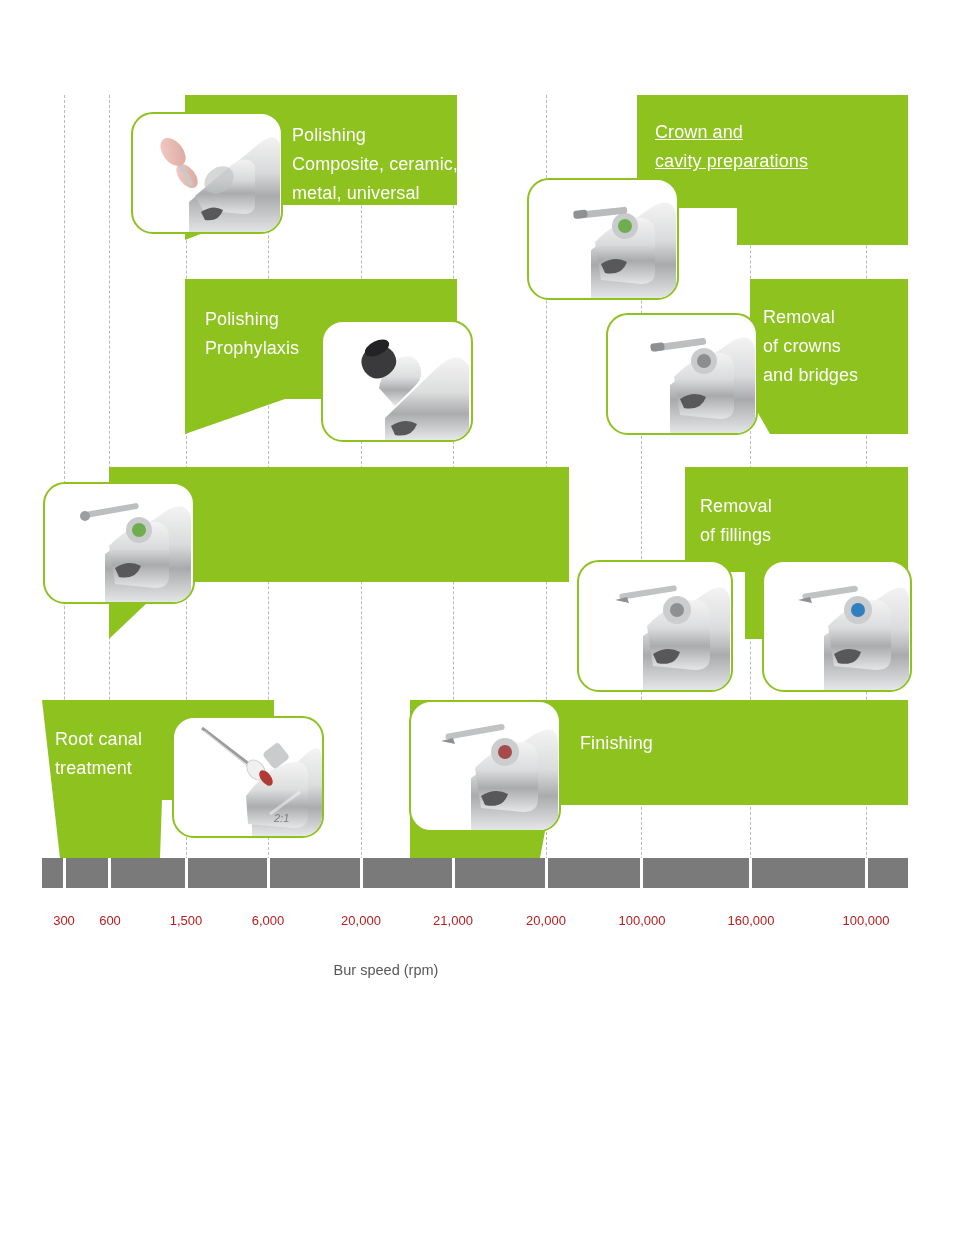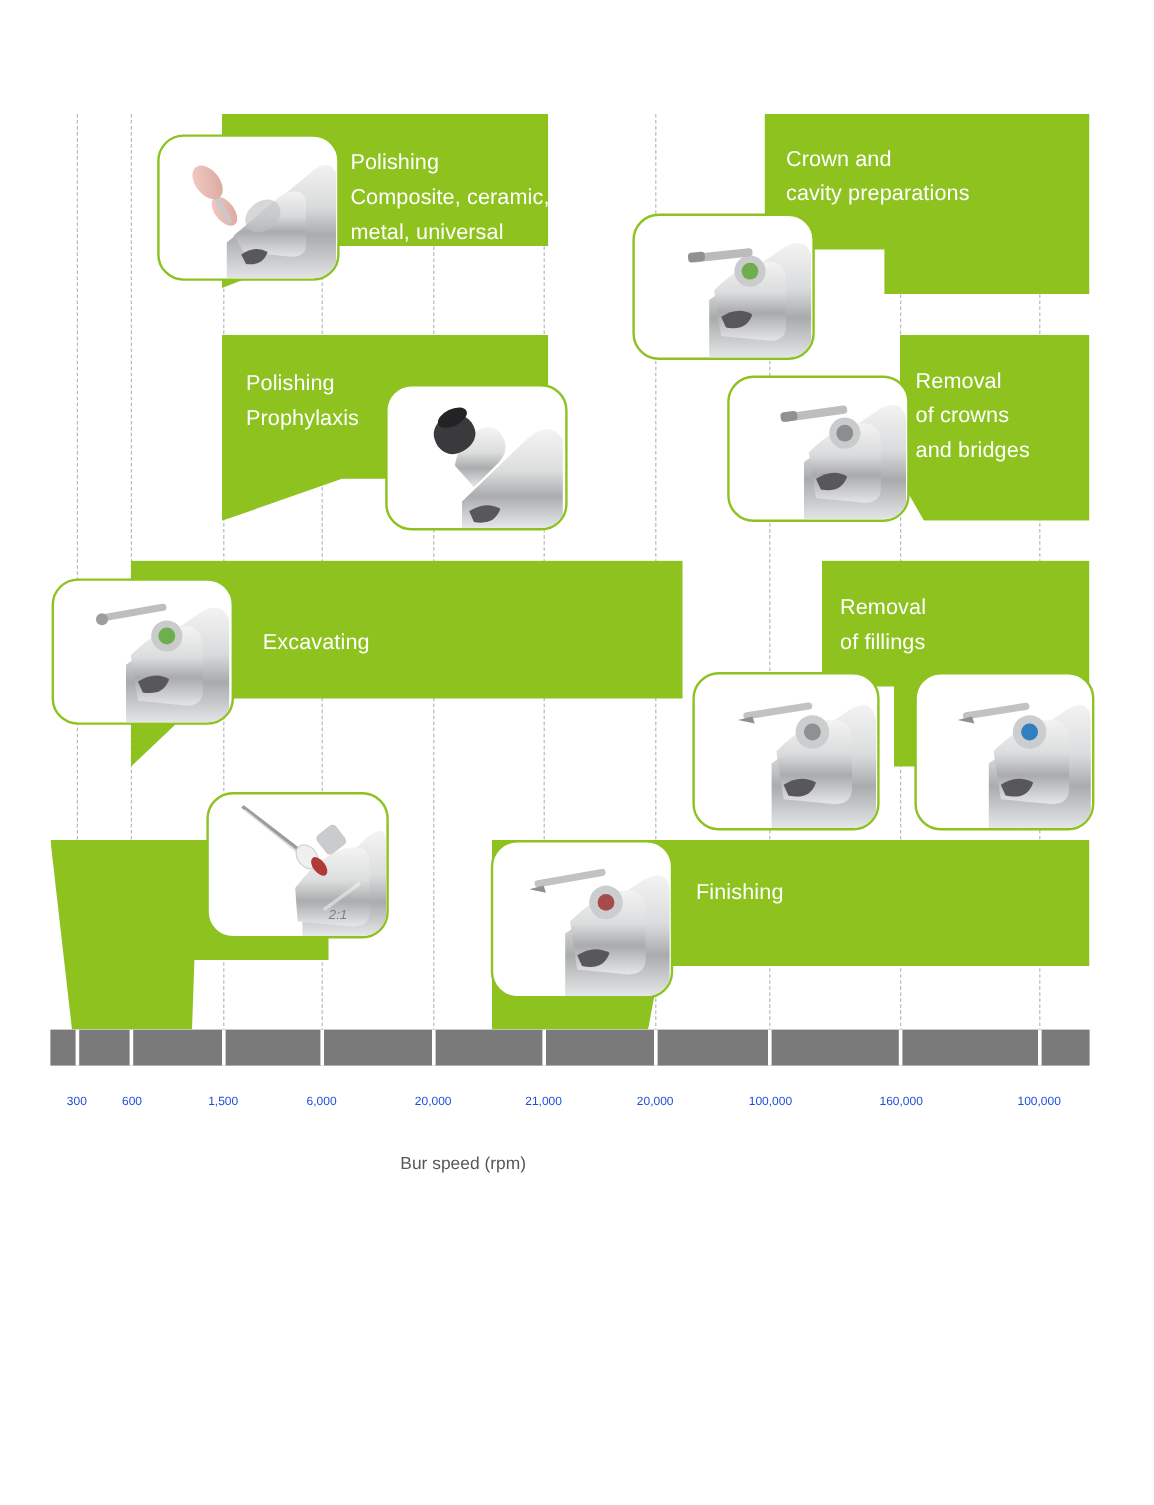--- a/index.html
+++ b/index.html
@@ -68,22 +68,22 @@
     position: absolute;
     top: 858px;
     width: 3px;
     height: 30px;
     background: #ffffff;
   }
   .tick-label {
     position: absolute;
     top: 913px;
     transform: translateX(-50%);
-    font-size: 10px;
-    color: #1d4ed8;
+    font-size: 13px;
+    color: #b91c1c;
     white-space: nowrap;
   }
   .axis-title {
     position: absolute;
     top: 962px;
     left: 0;
     width: 772px;
     text-align: center;
     font-size: 14.5px;
     color: #58585a;
@@ -106,45 +106,46 @@
   <div class="gridline" style="left:866px;"></div>
 
   <div class="band" style="left:185px; top:95px; width:272px; height:145px;
               clip-path: polygon(0 0, 272px 0, 272px 110px, 90px 110px, 0 145px);"></div>
   <div class="band-label" style="left:292px; top:121px; width:180px;">Polishing
 Composite, ceramic,
 metal, universal</div>
 
   <div class="band" style="left:637px; top:95px; width:271px; height:150px;
               clip-path: polygon(0 0, 271px 0, 271px 150px, 100px 150px, 100px 113px, 0 113px);"></div>
-  <div class="band-label" style="left:655px; top:118px; width:200px;">Crown and
+  <div class="band-label" style="left:655px; top:118px; width:200px;text-decoration:underline;">Crown and
 cavity preparations</div>
 
   <div class="band" style="left:185px; top:279px; width:272px; height:155px;
               clip-path: polygon(0 0, 272px 0, 272px 120px, 100px 120px, 0 155px);"></div>
   <div class="band-label" style="left:205px; top:305px; width:180px;">Polishing
 Prophylaxis</div>
 
   <div class="band" style="left:690px; top:279px; width:218px; height:155px;
               clip-path: polygon(60px 0, 218px 0, 218px 155px, 80px 155px, 60px 120px);"></div>
   <div class="band-label" style="left:763px; top:303px; width:140px;">Removal
 of crowns
 and bridges</div>
 
   <div class="band" style="left:109px; top:467px; width:460px; height:172px;
               clip-path: polygon(0 0, 460px 0, 460px 115px, 60px 115px, 0 172px);"></div>
-  <div class="band-label" style="left:219px; top:521px; width:220px;">Excavating</div>
 
   <div class="band" style="left:685px; top:467px; width:223px; height:172px;
               clip-path: polygon(0 0, 223px 0, 223px 172px, 60px 172px, 60px 105px, 0 105px);"></div>
   <div class="band-label" style="left:700px; top:492px; width:140px;">Removal
 of fillings</div>
 
   <div class="band" style="left:42px; top:700px; width:232px; height:158px;
               clip-path: polygon(0 0, 232px 0, 232px 100px, 120px 100px, 118px 158px, 18px 158px);"></div>
+  <div class="band-label" style="left:55px; top:725px; width:150px;">Root canal
+treatment</div>
 
   <div class="band" style="left:410px; top:700px; width:498px; height:158px;
               clip-path: polygon(0 0, 498px 0, 498px 105px, 140px 105px, 130px 158px, 0 158px);"></div>
   <div class="band-label" style="left:580px; top:729px; width:180px;">Finishing</div>
 
   <div class="hp" style="left:131px; top:112px; width:148px; height:118px;">
     <svg class="hp-art" viewBox="0 0 148 118">
       <defs>
         <linearGradient id="gMet1" x1="0" y1="0" x2="0" y2="1">
           <stop offset="0%" stop-color="#f2f2f2"></stop>
@@ -285,21 +286,21 @@
       <path d="M64 64 q28 -28 50 -26 q13 2 13 17 l0 40 q0 13 -15 13 l-42 -4 z" fill="url(#gMet7)"></path>
       <circle cx="94" cy="48" r="14" fill="#cbcdce"></circle>
       <circle cx="94" cy="48" r="7" fill="#2f7fc1"></circle>
       <rect x="38" y="32" width="56" height="6" rx="3" transform="rotate(-9 38 32)" fill="#c0c2c3"></rect>
       <path d="M34 38 l12 -3 l2 6 z" fill="#8e9092"></path>
       <path d="M70 92 q14 -9 27 -2 q-5 15 -23 11 z" fill="#58585a"></path>
       <path d="M108 38 l26 -18" stroke="#ffffff" stroke-width="3" opacity="0.5"></path>
     </svg>
   </div>
 
-  <div class="hp" style="left:172px; top:660px; width:148px; height:118px;font-style:italic;">
+  <div class="hp" style="left:172px; top:716px; width:148px; height:118px;font-style:italic;">
     <svg class="hp-art" viewBox="0 0 148 118">
       <defs>
         <linearGradient id="gMet8" x1="0" y1="0" x2="0" y2="1">
           <stop offset="0%" stop-color="#f4f4f4"></stop>
             <stop offset="42%" stop-color="#dcdddd"></stop>
           <stop offset="68%" stop-color="#aaacae"></stop>
             <stop offset="100%" stop-color="#e6e7e8"></stop>
         </linearGradient>
       </defs>
       <path d="M78 86 L132 36 Q148 22 148 42 L148 118 L78 118 Z" fill="url(#gMet8)"></path>

